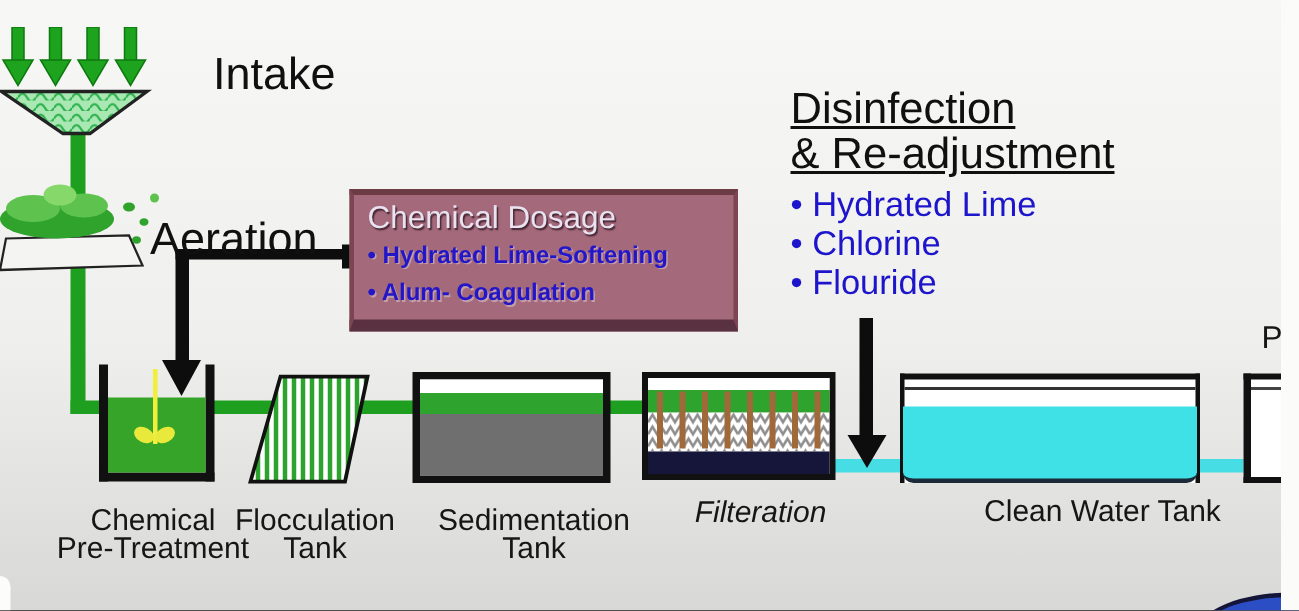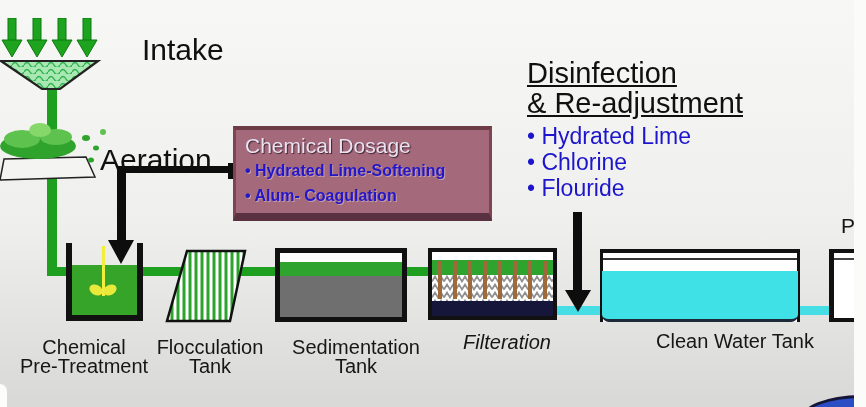--- a/index.html
+++ b/index.html
@@ -152,21 +152,21 @@
   <div class="big-lbl" style="left:100px;top:97px;margin-top:46px;">Aeration</div>
 
   <div id="disinfection" class="abs" style="left:527px;top:58px;">
     <div class="t">Disinfection</div>
     <div class="t">&amp; Re-adjustment</div>
     <div class="b blue" style="margin-top:5px;">• Hydrated Lime</div>
     <div class="b blue">• Chlorine</div>
     <div class="b blue">• Flouride</div>
   </div>
 
-  <div class="lbl" style="left:9px;top:338px;width:150px;text-align:center;">
+  <div class="lbl" style="left:27px;top:338px;width:150px;text-align:center;">
     <div>Chemical</div>
     <div>Pre-Treatment</div>
   </div>
   <div class="lbl" style="left:140px;top:338px;width:140px;">
     <div>Flocculation</div>
     <div>Tank</div>
   </div>
   <div class="lbl" style="left:286px;top:338px;width:140px;text-align:center;">
     <div>Sedimentation</div>
     <div>Tank</div>

